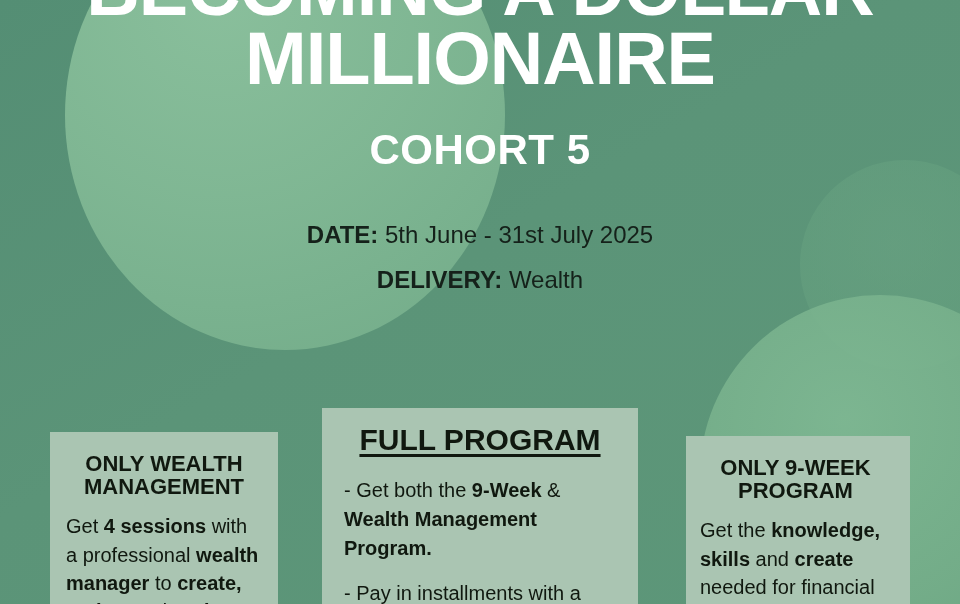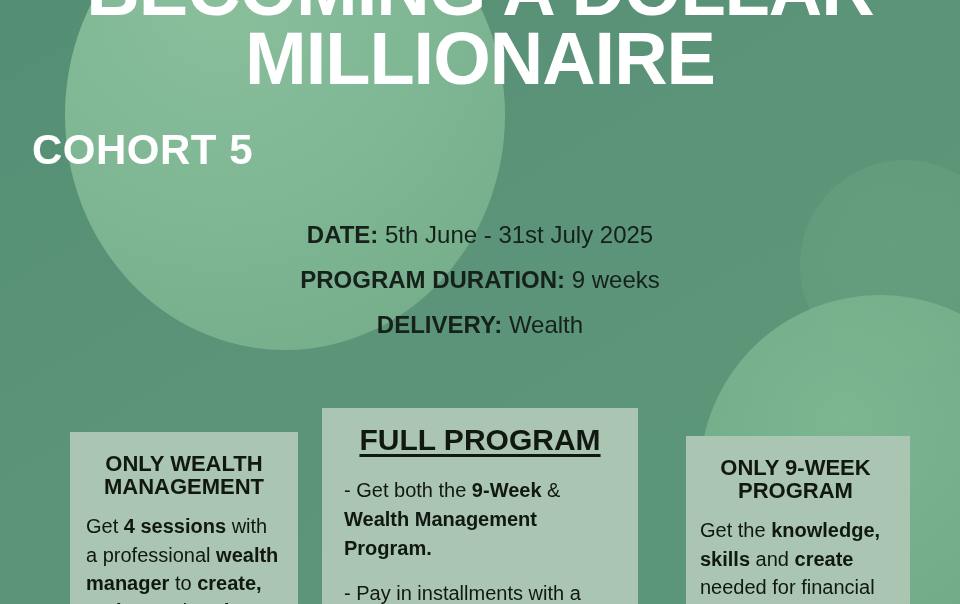--- a/index.html
+++ b/index.html
@@ -49,47 +49,46 @@
     font-size:74px;
     line-height:.93;
     letter-spacing:-1px;
     text-transform:uppercase;
   }
   .headline .l1 { display:block; }
   .headline .l2 { display:block; }
 
   .cohort {
     position:absolute; left:0; right:0; top:126px;
-    text-align:left; z-index:3;
+    text-align:center; z-index:3;
     color:#ffffff;
     font-weight:800;
     font-size:42px;
     letter-spacing:.5px;
     text-transform:uppercase;
-    margin-left:32px;
   }
 
   
   .details {
     position:absolute; left:0; right:0; top:212px;
     text-align:center; z-index:3;
     color:#15211a;
   }
   .detail-row { font-size:24px; line-height:1.88; }
   .detail-row .k { font-weight:800; }
   .detail-row .v { font-weight:400; }
 
   
   .card {
     position:absolute; z-index:4;
     background:#aac5b2;
     color:#10180f;
     overflow:hidden;
   }
-  .card-left   { left:50px;  top:432px; width:228px; height:172px; padding:20px 16px 0 16px;margin-left:20px; }
+  .card-left   { left:50px;  top:432px; width:228px; height:172px; padding:20px 16px 0 16px; }
   .card-center { left:322px; top:408px; width:316px; height:196px; padding:16px 22px 0 22px; }
   .card-right  { left:686px; top:436px; width:224px; height:168px; padding:20px 19px 0 14px; }
 
   .card-title {
     font-weight:800;
     text-transform:uppercase;
     text-align:center;
     line-height:1.05;
   }
   .card-left .card-title,
@@ -123,24 +122,20 @@
   </div>
 
   <div class="cohort">COHORT 5</div>
 
   <div class="details">
     <div class="detail-row">
       <span class="k">DATE:</span>
       <span class="v">5th June - 31st July 2025</span>
     </div>
     <div class="detail-row">
-      <span class="k">PROGRAM DURATION:</span>
-      <span class="v">9 weeks</span>
-    </div>
-    <div class="detail-row">
       <span class="k">DELIVERY:</span>
       <span class="v">Wealth</span>
     </div>
   </div>
 
   <div class="card card-left">
     <div class="card-title">ONLY WEALTH MANAGEMENT</div>
     <div class="card-body">
       <p>Get <b>4 sessions</b> with a professional <b>wealth manager</b> to <b>create, review</b> and <b>update</b></p>
     </div>

